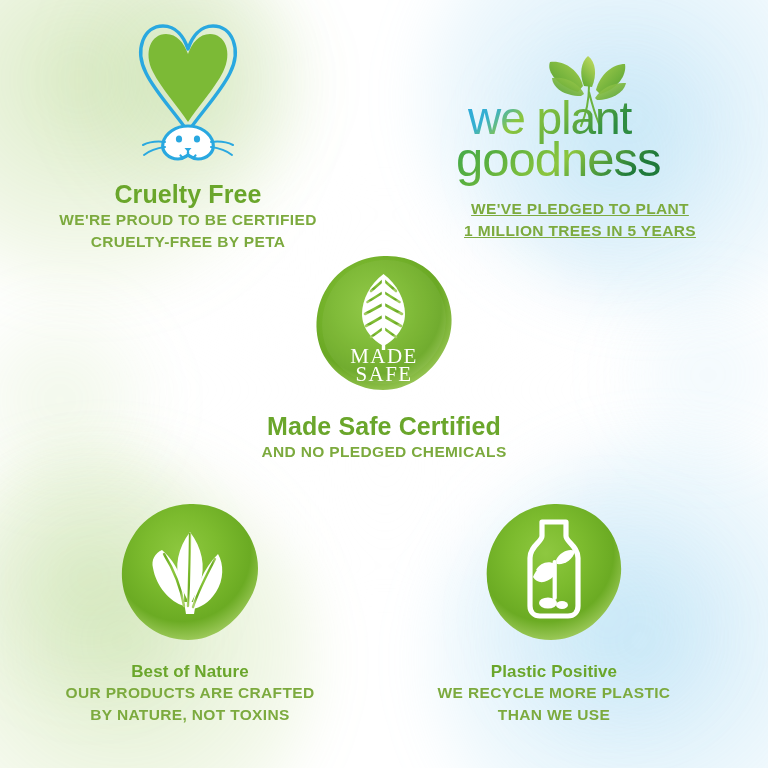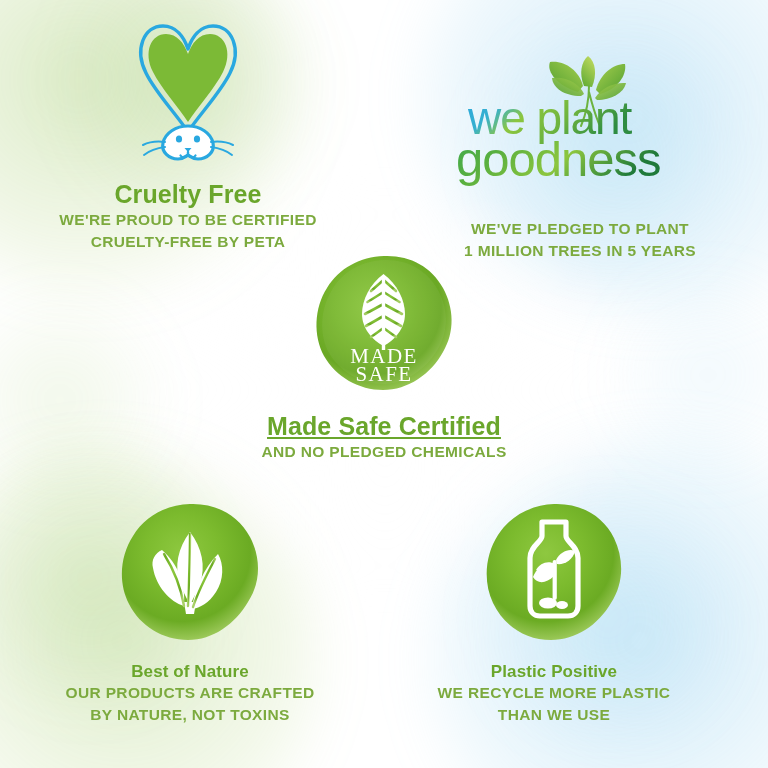--- a/index.html
+++ b/index.html
@@ -53,21 +53,21 @@
   .cell-plastic  { left: 378px; top: 498px; width: 352px; }
 
   .badge-wrap { display: flex; justify-content: center; }
 
   .title {
     color: #6aa62b;
     font-weight: bold;
     letter-spacing: .1px;
   }
   .title-cruelty { font-size: 25px; margin-top: 12px; }
-  .title-madesafe { font-size: 25px; margin-top: 12px; text-decoration: underline; }
+  .title-madesafe { font-size: 25px; margin-top: 12px; }
   .title-nature, .title-plastic { font-size: 17px; margin-top: 12px; }
 
   .sub {
     color: #7caa3e;
     font-weight: bold;
     font-size: 15.5px;
     letter-spacing: .35px;
     line-height: 1.42;
   }
   .sub .line { display: block; }
@@ -193,21 +193,21 @@
 
             <path d="M139 30 C 139 46, 136 58, 131 70 M139 36 C 142 48, 145 58, 149 68" fill="none" stroke="#6cb33f" stroke-width="2" stroke-linecap="round"></path>
           </g>
 
           <text x="18" y="78" font-family="'Liberation Sans', sans-serif" font-size="46" fill="url(#wpgGrad)" letter-spacing="-1">we plant</text>
 
           <text x="6" y="120" font-family="'Liberation Sans', sans-serif" font-size="49" fill="url(#wpgGrad2)" letter-spacing="-1">goodness</text>
         </svg>
       </span>
     </div>
-    <div class="sub" style="margin-top:28px;">
+    <div class="sub" style="margin-top:8px;text-decoration:underline;">
       <span class="line">WE'VE PLEDGED TO PLANT</span>
       <span class="line">1 MILLION TREES IN 5 YEARS</span>
     </div>
   </div>
 
   <div class="cell cell-madesafe">
     <div class="badge-wrap">
       <span class="wc-badge">
         <svg width="150" height="150" viewBox="0 0 150 150" aria-hidden="true">
           <defs>

